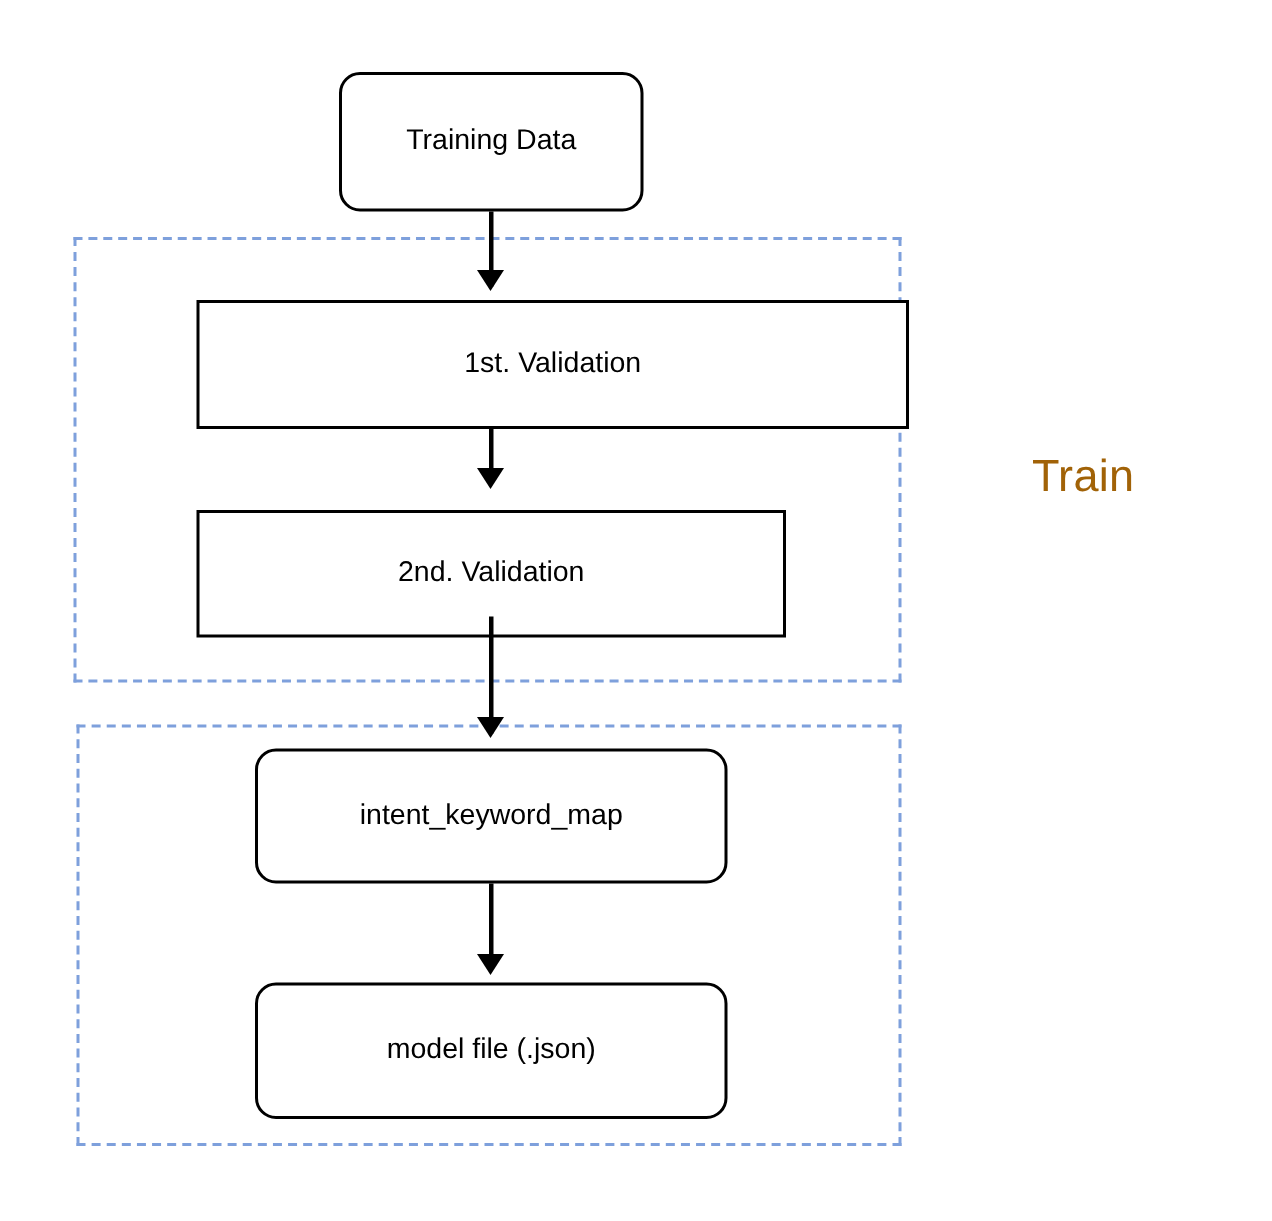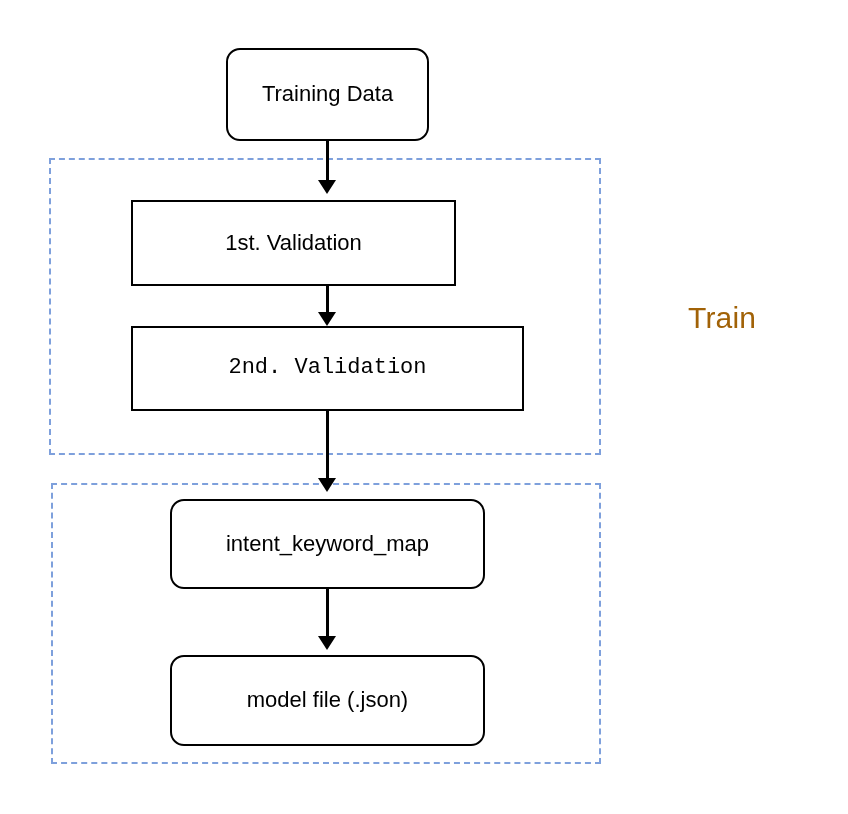--- a/index.html
+++ b/index.html
@@ -54,31 +54,31 @@
   
   .node {
     position: absolute;
     box-sizing: border-box;
     border: 2.4px solid #000000;
     background: #ffffff;
     display: flex;
     align-items: center;
     justify-content: center;
     text-align: center;
-    font-size: 22px;
+    font-size: 19px;
     line-height: 1.2;
     color: #000000;
     padding: 0 10px;
   }
   .node.rounded { border-radius: 14px; }
   .node.sharp   { border-radius: 0; }
 
   .node-training-data   { left: 226px; top: 48px;  width: 203px; height: 93px; }
-  .node-first-validation{ left: 131px; top: 200px; width: 325px; height: 86px; }
-  .node-second-validation{left: 131px; top: 326px; width: 393px; height: 85px; font-family: Liberation Mono, monospace; }
+  .node-first-validation{ left: 131px; top: 200px; width: 475px; height: 86px; }
+  .node-second-validation{left: 131px; top: 340px; width: 393px; height: 85px; }
   .node-intent-map      { left: 170px; top: 499px; width: 315px; height: 90px; }
   .node-model-file      { left: 170px; top: 655px; width: 315px; height: 91px; }
 
   
   .edge {
     position: absolute;
     left: 326px;
     width: 2.6px;
     background: #000000;
   }

